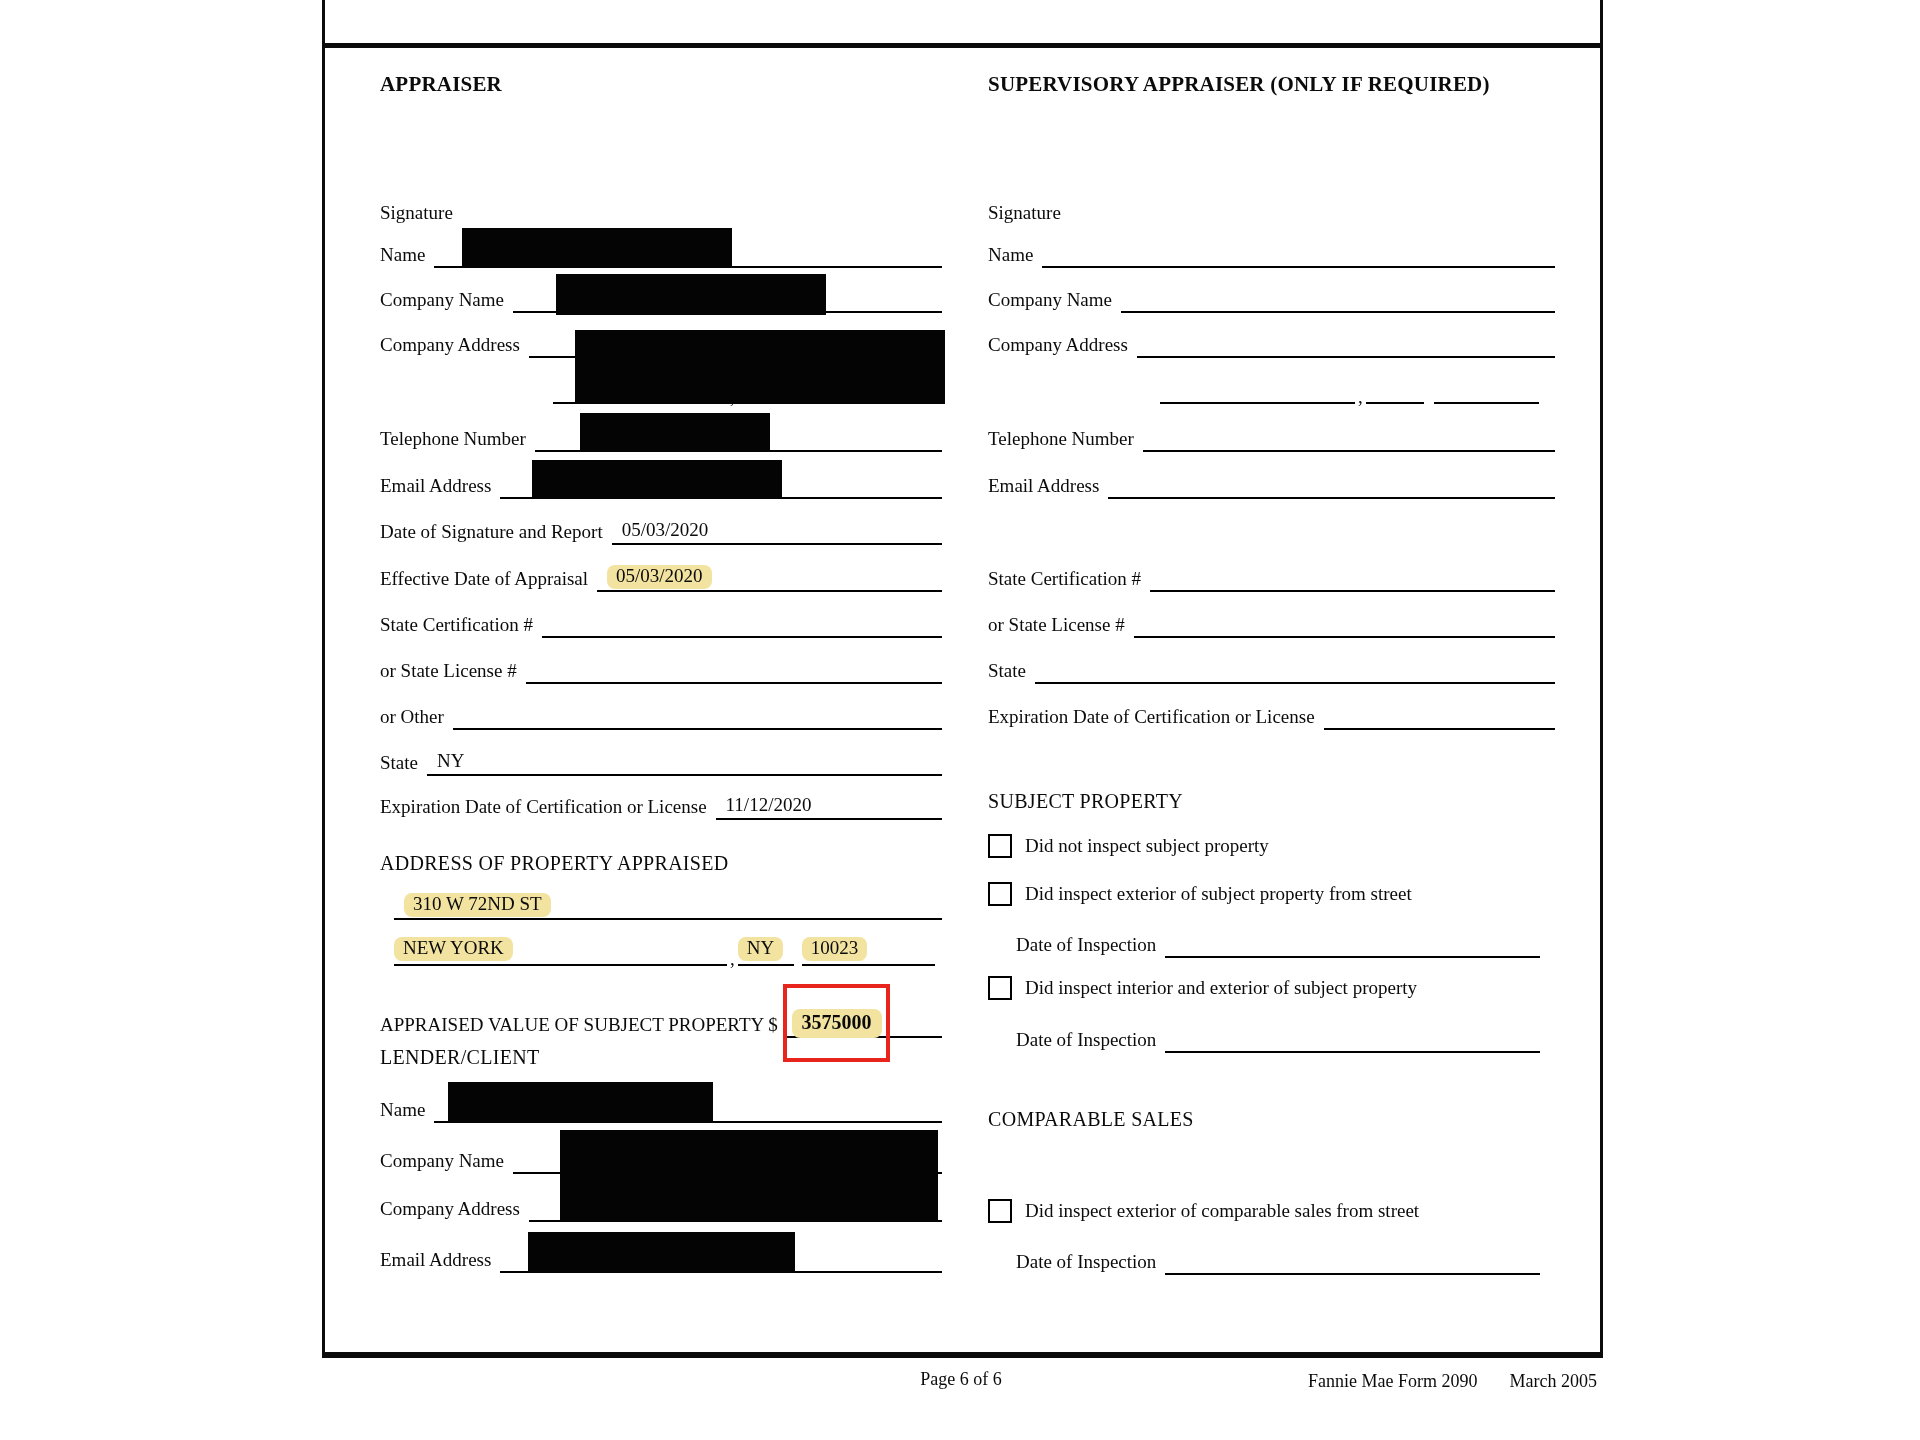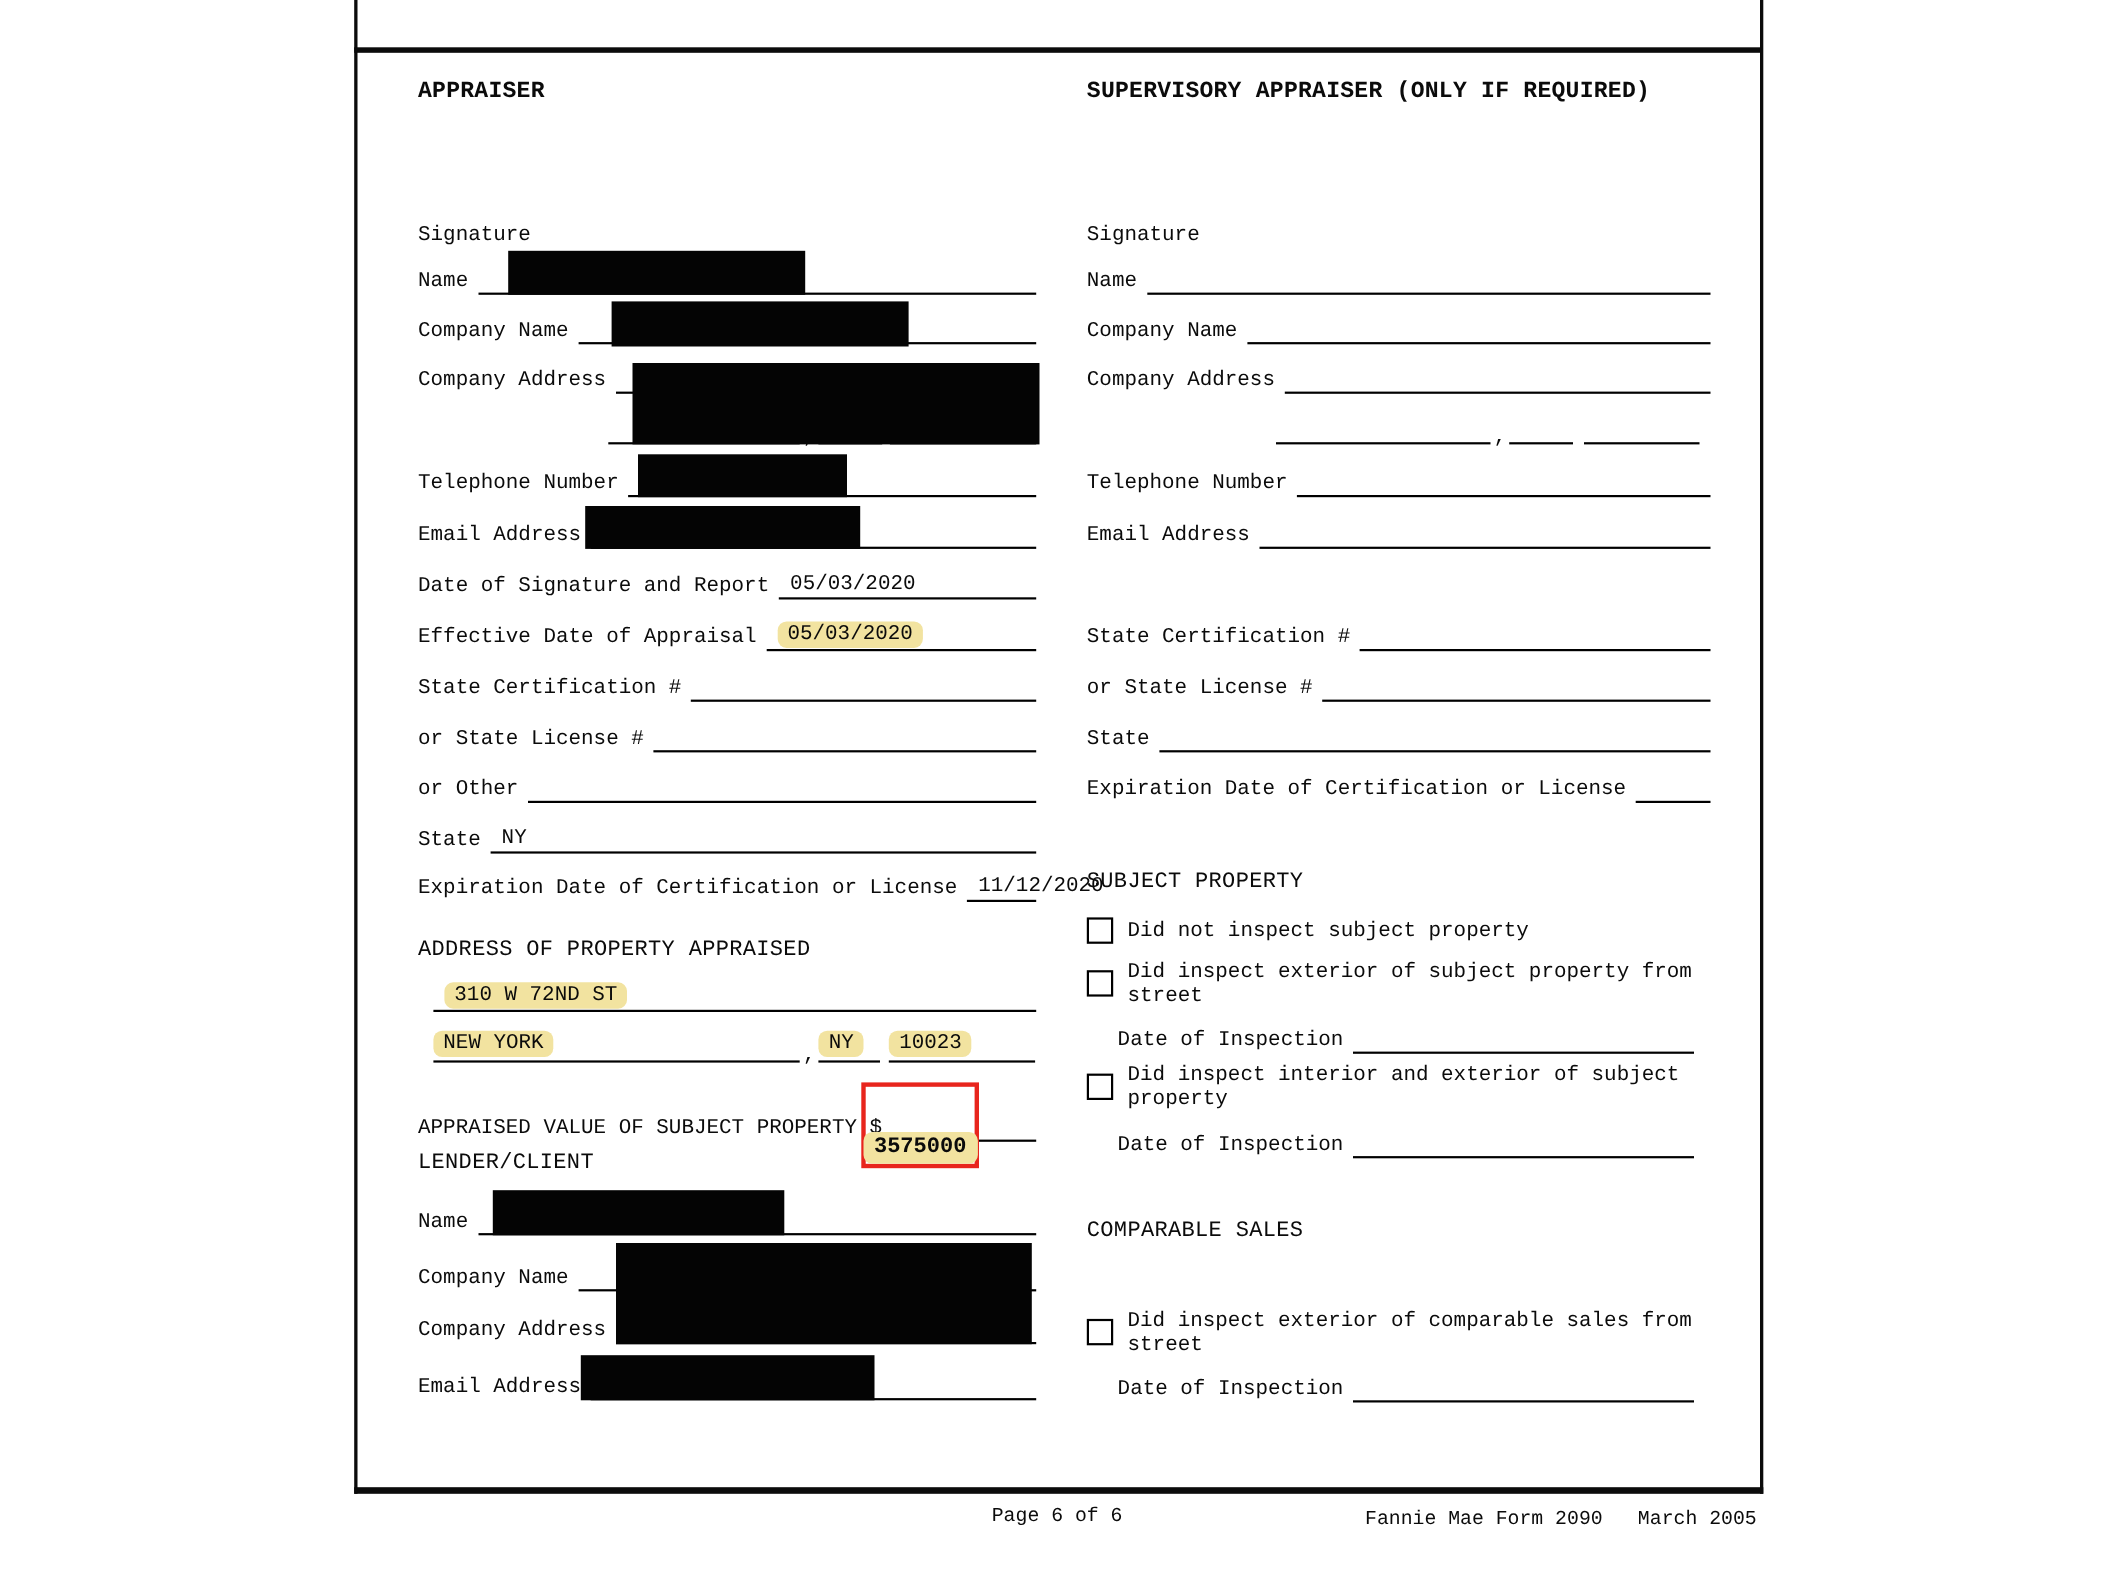--- a/index.html
+++ b/index.html
@@ -1,17 +1,17 @@
 <!DOCTYPE html>
 <html><head>
 <meta charset="utf-8">
 <style>
   html,body{margin:0;padding:0;background:#fff;}
   .page{position:relative;width:1920px;height:1408px;background:#ffffff;overflow:hidden;
-        font-family:Liberation Mono, monospace;color:#0b0b0b;}
+        font-family:Liberation Serif, serif;color:#0b0b0b;}
   .frame{position:absolute;left:322px;top:0;width:1275px;height:1352px;
          border-left:3px solid #0b0b0b;border-right:3px solid #0b0b0b;border-bottom:6px solid #0b0b0b;}
   .toprule{position:absolute;left:322px;top:43px;width:1278px;height:5px;background:#0b0b0b;}
   .col{position:absolute;top:0;height:1358px;}
   .col-left{left:380px;width:562px;}
   .col-right{left:988px;width:567px;}
   .t-title{position:absolute;font-size:21px;font-weight:bold;letter-spacing:.2px;white-space:nowrap;}
   .sec{position:absolute;font-size:20px;letter-spacing:.3px;white-space:nowrap;}
   .plain{position:absolute;font-size:19px;white-space:nowrap;}
   .row{position:absolute;left:0;right:0;height:34px;display:flex;align-items:flex-end;font-size:19px;}
@@ -19,21 +19,21 @@
   .line{flex:1 1 auto;border-bottom:2px solid #000;display:flex;align-items:flex-end;
         margin-left:9px;padding:0 2px 1px 10px;min-width:0;}
   .seg{border-bottom:2px solid #000;display:flex;align-items:flex-end;padding-bottom:3px;}
   .val{padding-bottom:1px;white-space:nowrap;}
   .hl{background:#f2e3a0;border-radius:8px;padding:0 9px 2px;white-space:nowrap;}
   .comma{align-self:flex-end;padding:0 3px;transform:translateY(4px);font-size:19px;}
   .cbrow{position:absolute;left:0;right:0;height:26px;display:flex;align-items:center;font-size:19px;}
   .cb{width:20px;height:20px;border:2px solid #000;margin-right:13px;flex:0 0 auto;background:#fff;}
   .inset{right:15px;}
   .redact{position:absolute;background:#040404;z-index:6;}
-  .redbox{position:absolute;border:4px solid #e8251d;z-index:7;display:flex;align-items:flex-end;
+  .redbox{position:absolute;border:4px solid #e8251d;z-index:7;display:flex;align-items:center;
           justify-content:center;background:transparent;}
   .redbox .hl{font-weight:bold;font-size:20px;padding:2px 10px 4px;}
   .footer-center{position:absolute;left:322px;width:1278px;top:1368px;text-align:center;
                  font-size:18px;line-height:1.25;}
   .footer-center .sub{font-size:17px;}
   .footer-right{position:absolute;top:1371px;right:323px;font-size:18px;white-space:nowrap;}
   .footer-right .gap{margin-right:32px;}
 </style>
 </head>
 <body>

